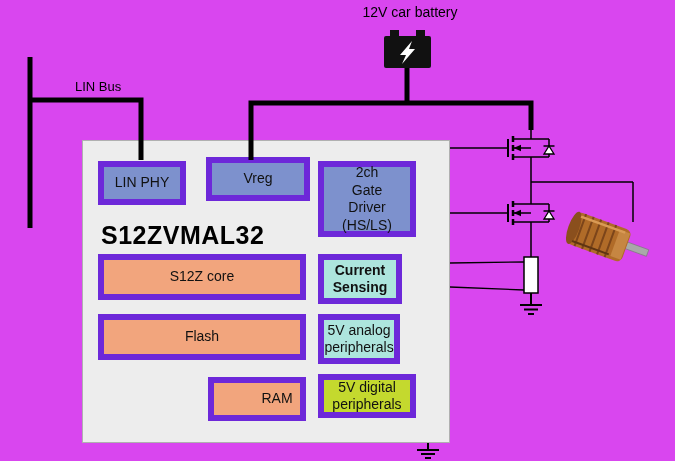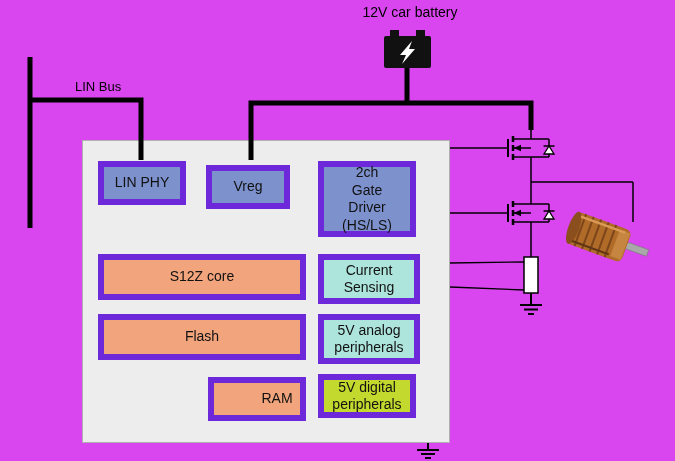--- a/index.html
+++ b/index.html
@@ -14,46 +14,47 @@
   .blk{
     position:absolute;display:flex;align-items:center;justify-content:center;
     text-align:center;font-size:14px;color:#111;border:6px solid #6d28d9;
     line-height:1.25;box-sizing:border-box;
   }
   .blue{background:var(--c-blue,#7d91cd);}
   .orange{background:var(--c-orange,#f2a57d);}
   .cyan{background:var(--c-cyan,#ade5dd);}
   .green{background:var(--c-green,#c4d92e);}
   .b-linphy{left:15px;top:20px;width:88px;height:44px;}
-  .b-vreg{left:123px;top:24px;width:84px;height:44px;}
+  .b-vreg{left:123px;top:16px;width:104px;height:44px;}
   .b-gate{left:235px;top:20px;width:98px;height:76px;padding:0 20px;}
   .b-core{left:15px;top:113px;width:208px;height:46px;}
-  .b-cursense{left:235px;top:113px;width:102px;height:50px;padding:0 17px;}
+  .b-cursense{left:235px;top:113px;width:84px;height:50px;padding:0 17px;font-weight:bold;}
   .b-flash{left:15px;top:173px;width:208px;height:46px;}
-  .b-analog{left:235px;top:173px;width:102px;height:50px;padding:0 8px;}
+  .b-analog{left:235px;top:173px;width:82px;height:50px;padding:0 8px;}
   .b-eeprom{left:15px;top:236px;width:96px;height:44px;}
   .b-ram{left:125px;top:236px;width:98px;height:44px;padding-left:40px;}
   .b-digital{left:235px;top:233px;width:98px;height:44px;padding:0 8px;}
   .chip-title{
     position:absolute;left:18px;top:80px;font-size:25px;font-weight:bold;
     letter-spacing:0.5px;color:#000;
   }
   .lbl-battery{position:absolute;left:340px;top:4px;width:140px;text-align:center;font-size:14px;}
   .lbl-linbus{position:absolute;left:41px;top:79px;font-size:13px;margin-left:34px;}
   svg.wires{position:absolute;left:0;top:0;width:675px;height:461px;pointer-events:none;}
 </style>
 </head>
 <body>
 
 <div class="stage">
 
   <div class="lbl-battery">12V car battery</div>
   <div class="lbl-linbus">LIN Bus</div>
 
   <div class="chip">
+    <div class="chip-title">S12ZVMAL32</div>
     <div class="blk blue b-linphy">LIN PHY</div>
     <div class="blk blue b-vreg">Vreg</div>
     <div class="blk blue b-gate">2ch Gate Driver (HS/LS)</div>
     <div class="blk orange b-core">S12Z core</div>
     <div class="blk cyan b-cursense">Current Sensing</div>
     <div class="blk orange b-flash">Flash</div>
     <div class="blk cyan b-analog">5V analog peripherals</div>
     <div class="blk orange b-ram">RAM</div>
     <div class="blk green b-digital">5V digital peripherals</div>
   </div>

